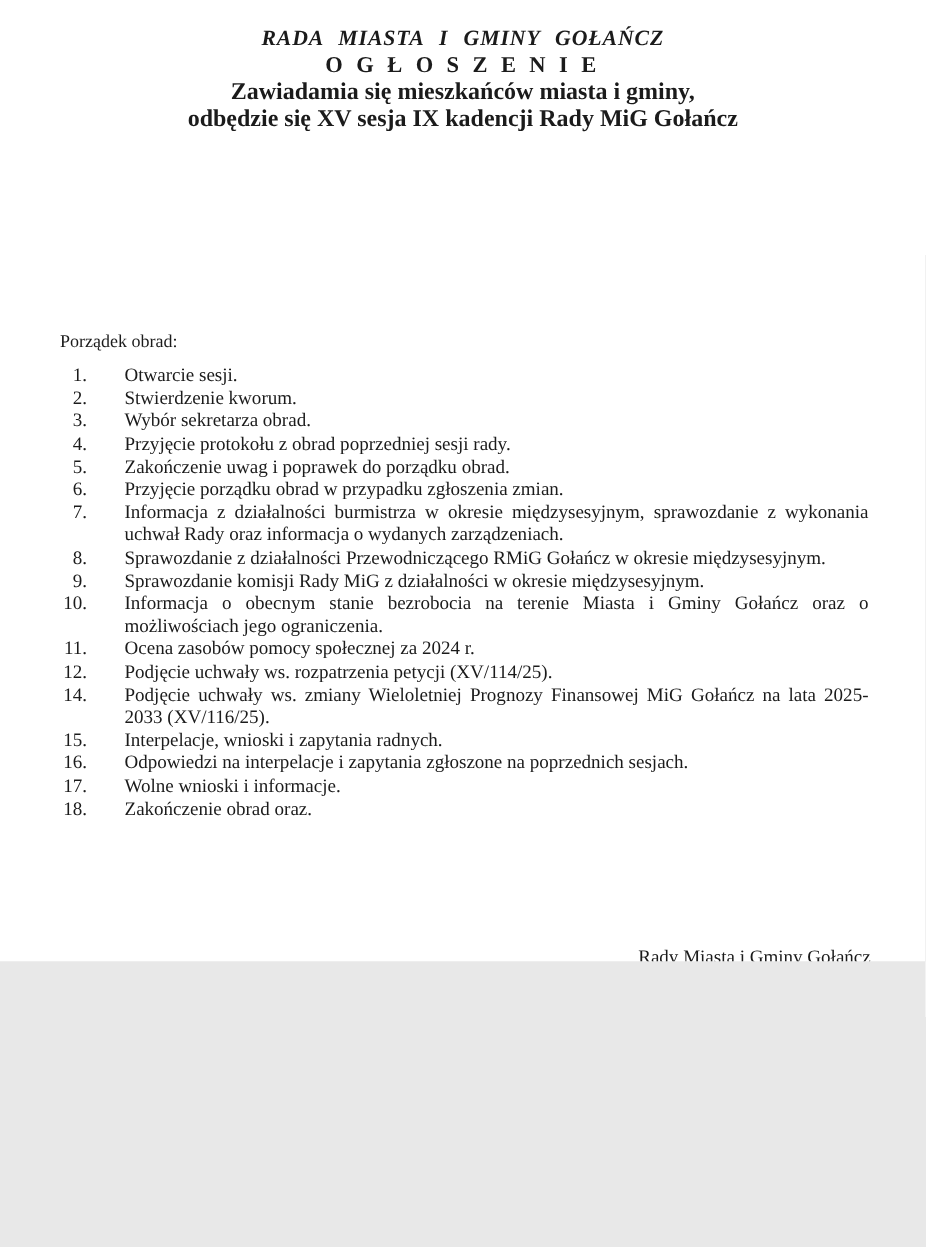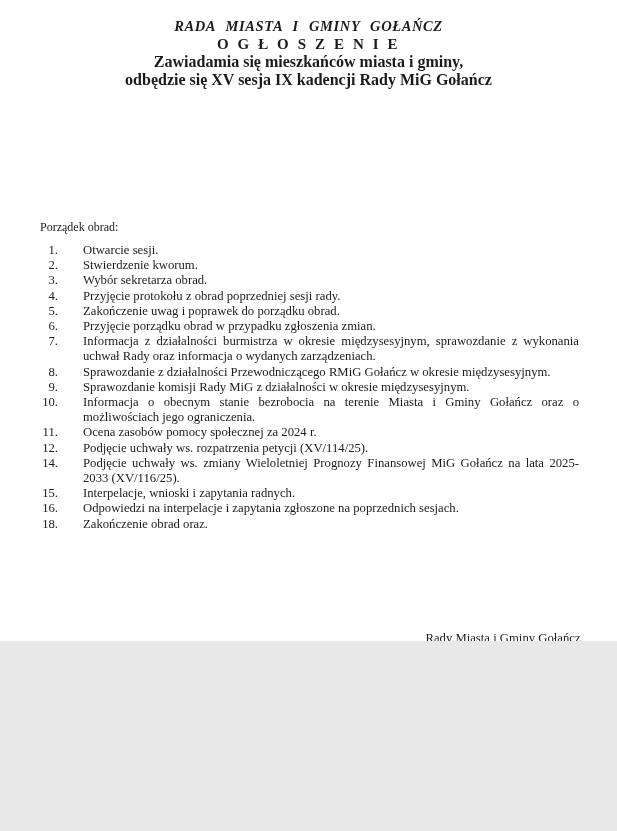--- a/index.html
+++ b/index.html
@@ -190,20 +190,24 @@
         <li class="agenda-item">
           <span class="num">15.</span>
           <span class="txt">Interpelacje, wnioski i zapytania radnych.</span>
         </li>
 
         <li class="agenda-item">
           <span class="num">16.</span>
           <span class="txt">Odpowiedzi na interpelacje i zapytania zgłoszone na poprzednich sesjach.</span>
         </li>
 
+        <li class="agenda-item">
+          <span class="num">17.</span>
+          <span class="txt">Wolne wnioski i informacje.</span>
+        </li>
 
         <li class="agenda-item">
           <span class="num">18.</span>
           <span class="txt">Zakończenie obrad oraz.</span>
         </li>
       </ol>
   </section>
 
   <section class="signature">
     <div>Rady Miasta i Gminy Gołańcz</div>

